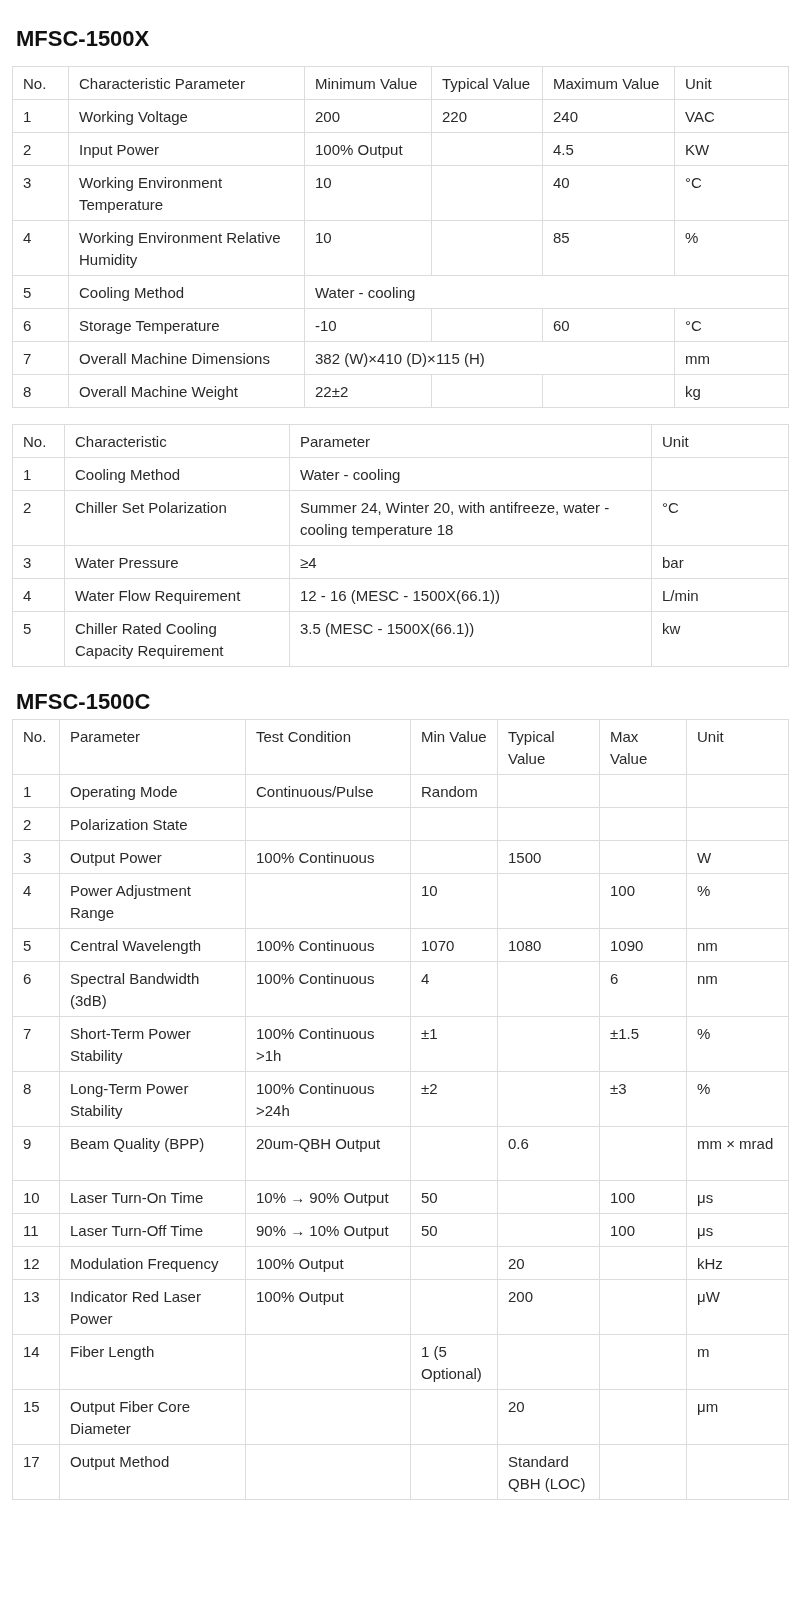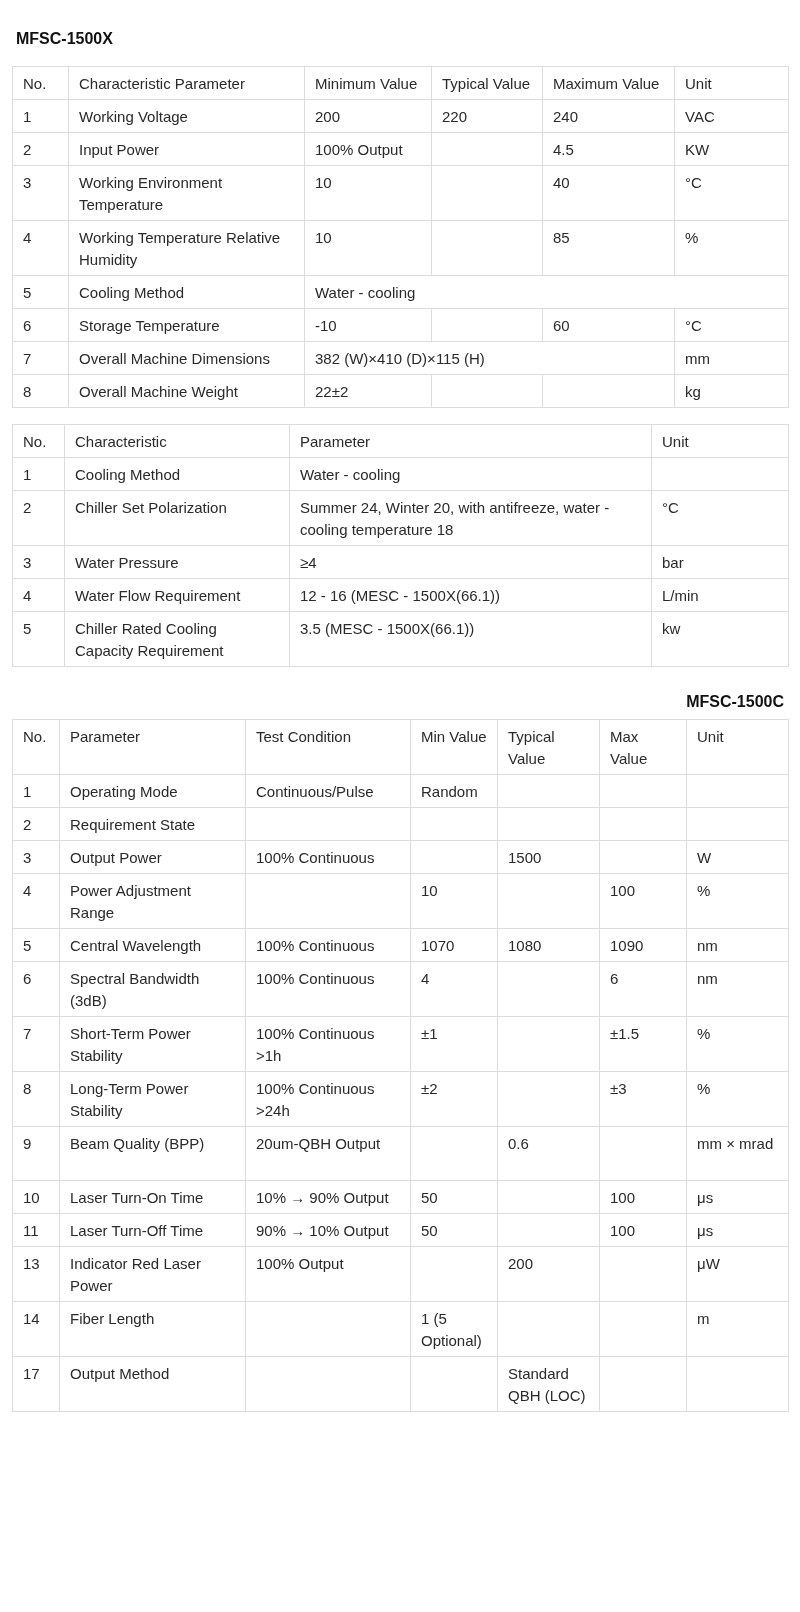--- a/index.html
+++ b/index.html
@@ -5,29 +5,29 @@
   * { box-sizing: border-box; }
   html, body { margin: 0; padding: 0; background: #ffffff; }
   body {
     width: 800px;
     font-family: "Liberation Sans", "DejaVu Sans", sans-serif;
     color: #222222;
     font-size: 15px;
   }
   .page { padding: 0 12px 0 12px; }
   h2.model-title {
-    font-size: 16px;
+    font-size: 22px;
     font-weight: bold;
     color: #111111;
     margin: 0;
     padding: 30px 4px 0 4px;
     height: 66px;
     line-height: 18px;
   }
-  h2.model-title.second { padding-top: 26px; height: 52px; text-align: right; }
+  h2.model-title.second { padding-top: 26px; height: 52px; }
   table.spec {
     border-collapse: collapse;
     width: 776px;
     table-layout: fixed;
   }
   table.spec td {
     border: 1px solid #dcdcdc;
     padding: 6px 10px 4px 10px;
     vertical-align: top;
     line-height: 22px;
@@ -83,21 +83,21 @@
       <tr class="row2">
         <td>3</td>
         <td>Working Environment Temperature</td>
         <td>10</td>
         <td></td>
         <td>40</td>
         <td>°C</td>
       </tr>
       <tr class="row2">
         <td>4</td>
-        <td>Working Temperature Relative Humidity</td>
+        <td>Working Environment Relative Humidity</td>
         <td>10</td>
         <td></td>
         <td>85</td>
         <td>%</td>
       </tr>
       <tr class="row">
         <td>5</td>
         <td>Cooling Method</td>
         <td colspan="4">Water - cooling</td>
       </tr>
@@ -201,21 +201,21 @@
         <td>1</td>
         <td>Operating Mode</td>
         <td>Continuous/Pulse</td>
         <td>Random</td>
         <td></td>
         <td></td>
         <td></td>
       </tr>
       <tr class="row">
         <td>2</td>
-        <td>Requirement State</td>
+        <td>Polarization State</td>
         <td></td>
         <td></td>
         <td></td>
         <td></td>
         <td></td>
       </tr>
       <tr class="row">
         <td>3</td>
         <td>Output Power</td>
         <td>100% Continuous</td>
@@ -289,39 +289,57 @@
       </tr>
       <tr class="row">
         <td>11</td>
         <td>Laser Turn-Off Time</td>
         <td>90% → 10% Output</td>
         <td>50</td>
         <td></td>
         <td>100</td>
         <td>μs</td>
       </tr>
+      <tr class="row">
+        <td>12</td>
+        <td>Modulation Frequency</td>
+        <td>100% Output</td>
+        <td></td>
+        <td>20</td>
+        <td></td>
+        <td>kHz</td>
+      </tr>
       <tr class="row2">
         <td>13</td>
         <td>Indicator Red Laser Power</td>
         <td>100% Output</td>
         <td></td>
         <td>200</td>
         <td></td>
         <td>μW</td>
       </tr>
       <tr class="row2">
         <td>14</td>
         <td>Fiber Length</td>
         <td></td>
         <td>1 (5 Optional)</td>
         <td></td>
         <td></td>
         <td>m</td>
       </tr>
       <tr class="row2">
+        <td>15</td>
+        <td>Output Fiber Core Diameter</td>
+        <td></td>
+        <td></td>
+        <td>20</td>
+        <td></td>
+        <td>μm</td>
+      </tr>
+      <tr class="row2">
         <td>17</td>
         <td>Output Method</td>
         <td></td>
         <td></td>
         <td>Standard QBH (LOC)</td>
         <td></td>
         <td></td>
       </tr>
     </tbody>
   </table>

